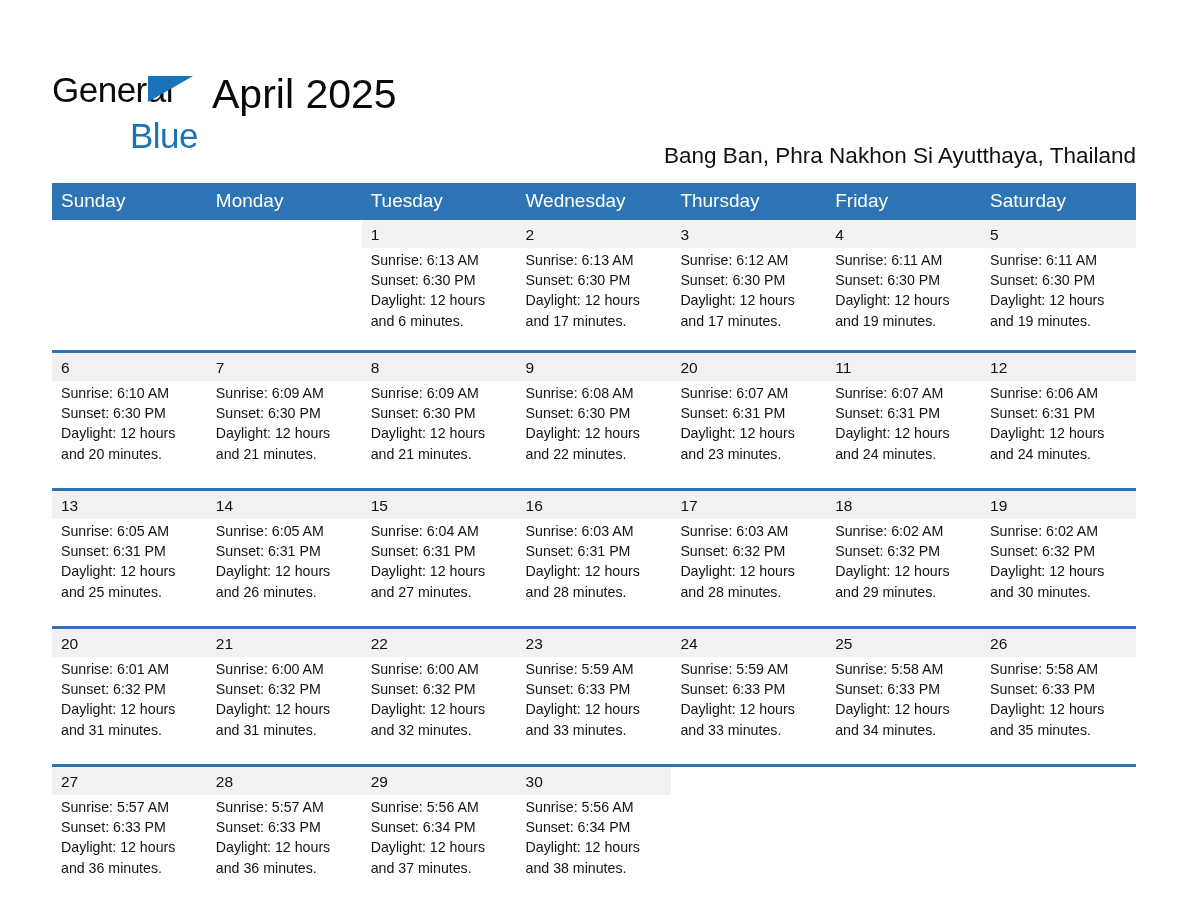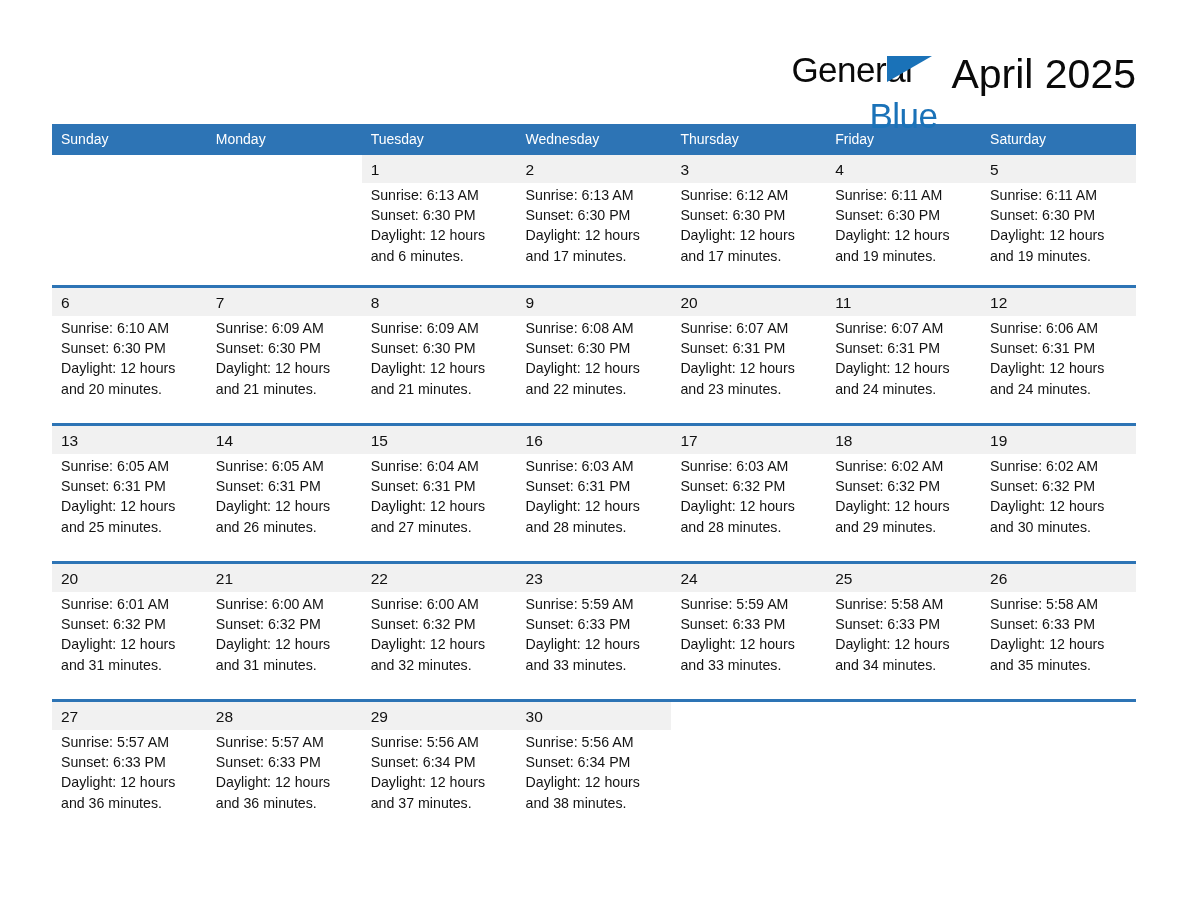--- a/index.html
+++ b/index.html
@@ -19,23 +19,24 @@
     width: 1188px;
     height: 918px;
     box-sizing: border-box;
     padding: 0 52px;
   }
 
   
   .header {
     display: flex;
     align-items: flex-start;
-    justify-content: flex-end;
+    justify-content: flex-start;
     padding-top: 44px;
     height: 66px;
+    margin-top: 20px;
   }
   .brand {
     position: relative;
     width: 160px;
     height: 66px;
     line-height: 1;
   }
   .brand-general {
     position: absolute;
     left: 0;
@@ -82,21 +83,21 @@
   .calendar {
     margin-top: 14px;
     width: 1084px;
     border-collapse: collapse;
     table-layout: fixed;
   }
   .calendar th {
     background: #2d74b5;
     color: #ffffff;
     font-weight: normal;
-    font-size: 14px;
+    font-size: 19px;
     text-align: left;
     padding: 7px 0 8px 9px;
     height: 16px;
   }
   .calendar td {
     vertical-align: top;
     padding: 0;
     width: 154.85px;
   }
   .daycell {
@@ -139,20 +140,21 @@
     <div class="brand">
       <span class="brand-general">General</span>
       <span class="brand-triangle"></span>
       <span class="brand-blue">Blue</span>
     </div>
     <div>
       <div class="month-title">April 2025</div>
     </div>
   </div>
 
+  <div class="location">Bang Ban, Phra Nakhon Si Ayutthaya, Thailand</div>
 
   <table class="calendar">
     <thead>
       <tr>
         <th>Sunday</th>
         <th>Monday</th>
         <th>Tuesday</th>
         <th>Wednesday</th>
         <th>Thursday</th>
         <th>Friday</th>

